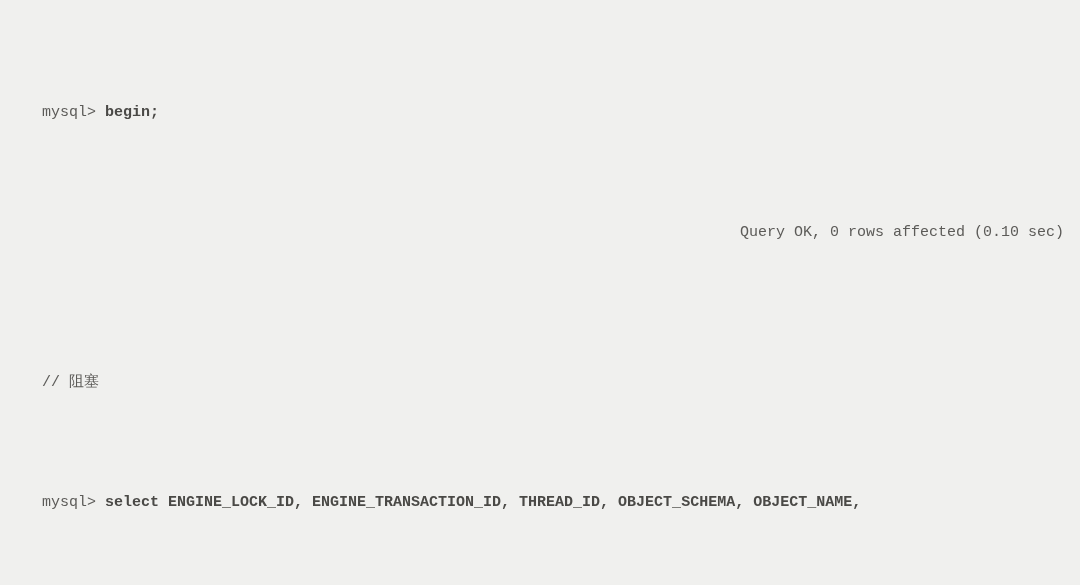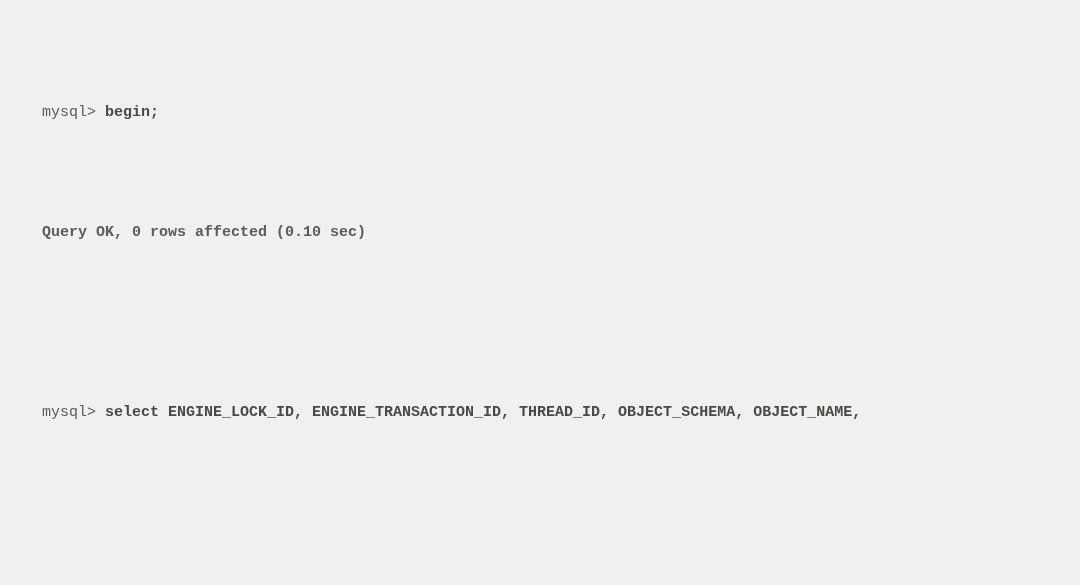--- a/index.html
+++ b/index.html
@@ -19,33 +19,34 @@
     white-space: pre-wrap;
     word-break: break-all;
     position: relative;
   }
   .line {
     padding: 0 16px 0 42px;
     text-indent: 0;
   }
   .prompt { color: #5c5b58; }
   .bold { font-weight: 700; color: #4a4946; }
-  .normal { font-weight: 700; }
+  .normal { font-weight: 400; text-align: right; }
   .comment { color: #5c5b58; }
 </style>
 </head>
 <body>
 
 <div class="terminal">
 
   <div class="line"><span class="prompt">mysql&gt;</span> <span class="bold">begin;</span></div>
 
   <div class="line normal">Query OK, 0 rows affected (0.10 sec)</div>
 
 
+  <div class="line comment">// 阻塞</div>
 
   <div class="line"><span class="prompt">mysql&gt;</span> <span class="bold">select ENGINE_LOCK_ID, ENGINE_TRANSACTION_ID, THREAD_ID, OBJECT_SCHEMA, OBJECT_NAME,</span></div>
   
 
   
 
   
 
   
   

